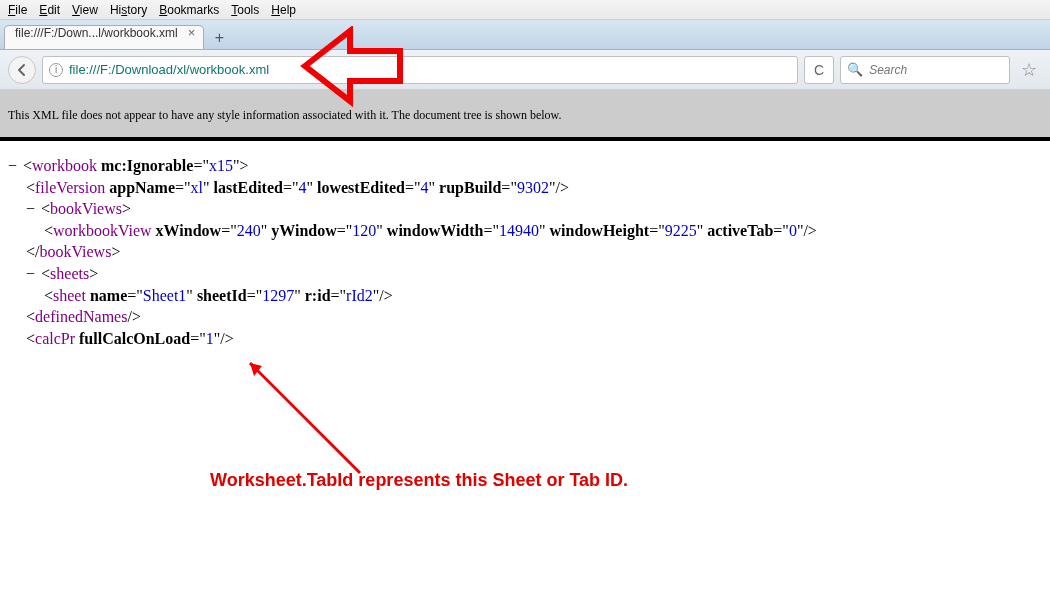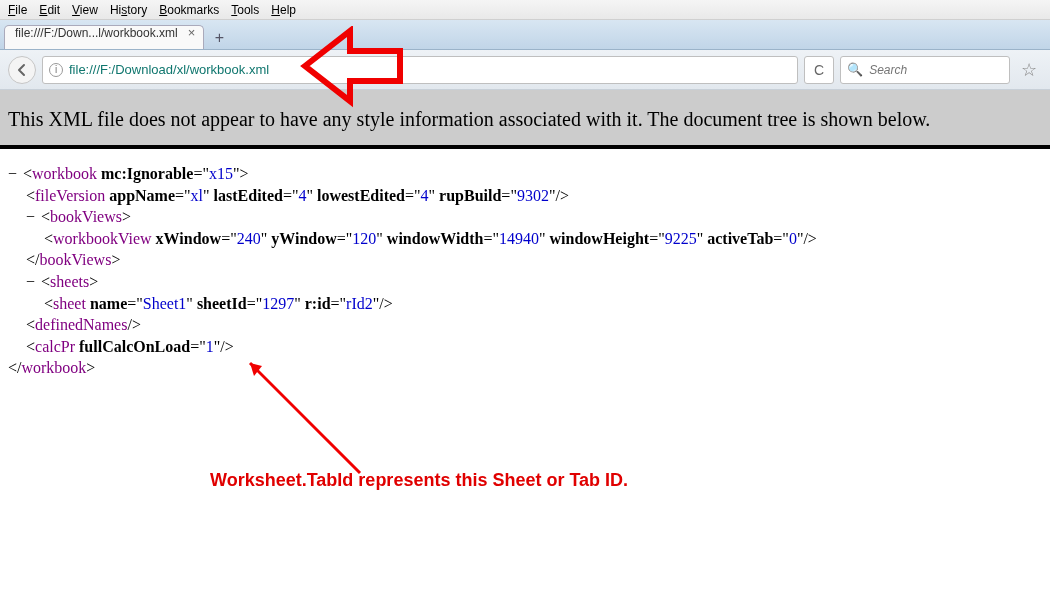--- a/index.html
+++ b/index.html
@@ -23,21 +23,21 @@
   .urlbar { flex: 1; height: 28px; background: #fff; border: 1px solid #bfbfbf; border-radius: 3px; display: flex; align-items: center; padding: 0 6px; gap: 6px; }
   .urlbar .info-ico { width: 14px; height: 14px; border: 1px solid #999; border-radius: 50%; font-size: 10px; display: flex; align-items: center; justify-content: center; color: #777; }
   .urlbar input { border: none; outline: none; flex: 1; font-size: 13px; color: #0f766e; background: transparent; }
   .reload-box { width: 30px; height: 28px; background: #fff; border: 1px solid #bfbfbf; border-radius: 3px; display: flex; align-items: center; justify-content: center; color: #666; cursor: pointer; font-size: 14px; }
   .searchbar { width: 170px; height: 28px; background: #fff; border: 1px solid #bfbfbf; border-radius: 3px; display: flex; align-items: center; padding: 0 6px; gap: 6px; }
   .searchbar .mag { color: #888; font-size: 13px; }
   .searchbar input { border: none; outline: none; flex: 1; font-size: 12px; color: #888; font-style: italic; background: transparent; }
   .star-btn { width: 26px; height: 28px; display: flex; align-items: center; justify-content: center; color: #888; font-size: 18px; cursor: pointer; }
 
   
-  .notice { background: #cccccc; padding: 18px 8px 14px 8px; font-family: "Times New Roman", serif; font-size: 20px; color: #000; border-bottom: 4px solid #000; }
+  .notice { background: #cccccc; padding: 18px 8px 14px 8px; font-family: "Times New Roman", serif; font-size: 12px; color: #000; border-bottom: 4px solid #000; }
 
   
   .xmltree { padding: 14px 8px; font-family: "Times New Roman", serif; font-size: 16px; line-height: 1.35; color: #000; }
   .indent1 { padding-left: 18px; }
   .indent2 { padding-left: 36px; }
   .tag { color: #800080; font-weight: normal; }
   .attr { color: #000; font-weight: bold; }
   .val { color: #0000cc; }
   .toggle { color: #000; padding-right: 2px; }
   .br { color: #000; font-weight: normal; }
@@ -105,21 +105,20 @@
 
   <div class="indent1"><span class="toggle">−</span> <span class="br">&lt;</span><span class="tag">sheets</span><span class="br">&gt;</span></div>
 
   <div class="indent2"><span class="br">&lt;</span><span class="tag">sheet</span> <span class="attr">name</span><span class="br">="</span><span class="val">Sheet1</span><span class="br">"</span> <span class="attr">sheetId</span><span class="br">="</span><span class="val">1297</span><span class="br">"</span> <span class="attr">r:id</span><span class="br">="</span><span class="val">rId2</span><span class="br">"/&gt;</span></div>
 
 
   <div class="indent1"><span class="br">&lt;</span><span class="tag">definedNames</span><span class="br">/&gt;</span></div>
 
   <div class="indent1"><span class="br">&lt;</span><span class="tag">calcPr</span> <span class="attr">fullCalcOnLoad</span><span class="br">="</span><span class="val">1</span><span class="br">"/&gt;</span></div>
 
-  <div><span class="br">&lt;/</span><span class="tag">workbook</span><span class="br">&gt;</span></div>
 </div>
 
 <div class="overlay">
 
   <svg style="position:absolute; left:300px; top:26px;" width="110" height="100">
     <path d="M5 40 L50 5 L50 25 L100 25 L100 55 L50 55 L50 75 Z" fill="none" stroke="#f00000" stroke-width="6" stroke-linejoin="miter"></path>
   </svg>
 
   <svg style="position:absolute; left:240px; top:358px;" width="140" height="130">
     <line x1="10" y1="5" x2="120" y2="115" stroke="#f00000" stroke-width="3"></line>

